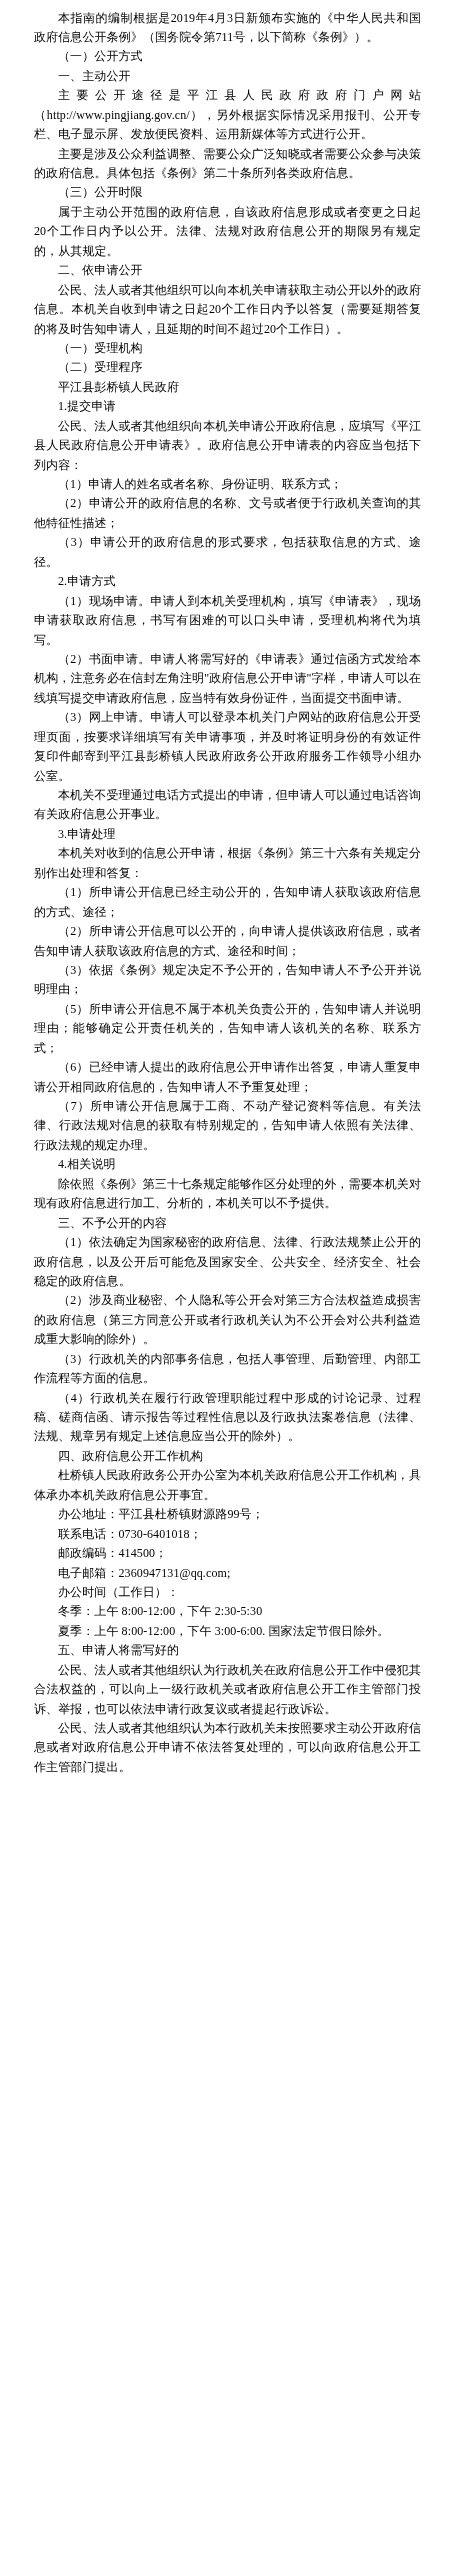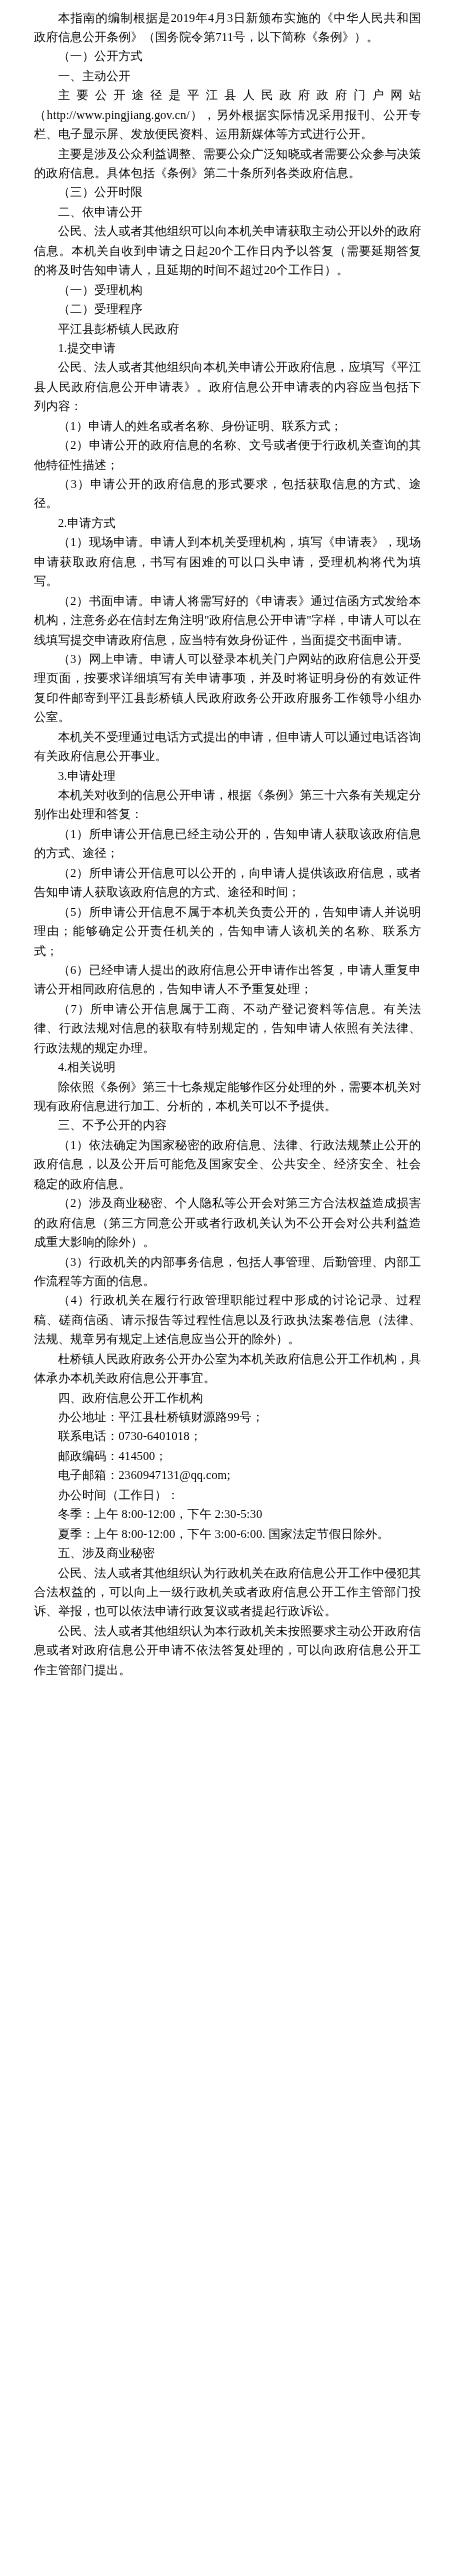--- a/index.html
+++ b/index.html
@@ -36,59 +36,61 @@
 <body>
 
 <div class="page">
   <div class="doc-body">
     <p class="indent">本指南的编制根据是2019年4月3日新颁布实施的《中华人民共和国政府信息公开条例》（国务院令第711号，以下简称《条例》）。</p>
     <p class="indent">（一）公开方式</p>
     <p class="indent">一、主动公开</p>
     <p class="indent">主要公开途径是平江县人民政府政府门户网站（http://www.pingjiang.gov.cn/），另外根据实际情况采用报刊、公开专栏、电子显示屏、发放便民资料、运用新媒体等方式进行公开。</p>
     <p class="indent">主要是涉及公众利益调整、需要公众广泛知晓或者需要公众参与决策的政府信息。具体包括《条例》第二十条所列各类政府信息。</p>
     <p class="indent">（三）公开时限</p>
+    <p class="indent">属于主动公开范围的政府信息，自该政府信息形成或者变更之日起20个工作日内予以公开。法律、法规对政府信息公开的期限另有规定的，从其规定。</p>
     <p class="indent">二、依申请公开</p>
     <p class="indent">公民、法人或者其他组织可以向本机关申请获取主动公开以外的政府信息。本机关自收到申请之日起20个工作日内予以答复（需要延期答复的将及时告知申请人，且延期的时间不超过20个工作日）。</p>
     <p class="indent">（一）受理机构</p>
     <p class="indent">（二）受理程序</p>
     <p class="indent">平江县彭桥镇人民政府</p>
     <p class="indent">1.提交申请</p>
     <p class="indent">公民、法人或者其他组织向本机关申请公开政府信息，应填写《平江县人民政府信息公开申请表》。政府信息公开申请表的内容应当包括下列内容：</p>
     <p class="indent">（1）申请人的姓名或者名称、身份证明、联系方式；</p>
     <p class="indent">（2）申请公开的政府信息的名称、文号或者便于行政机关查询的其他特征性描述；</p>
     <p class="indent">（3）申请公开的政府信息的形式要求，包括获取信息的方式、途径。</p>
     <p class="indent">2.申请方式</p>
     <p class="indent">（1）现场申请。申请人到本机关受理机构，填写《申请表》，现场申请获取政府信息，书写有困难的可以口头申请，受理机构将代为填写。</p>
     <p class="indent">（2）书面申请。申请人将需写好的《申请表》通过信函方式发给本机构，注意务必在信封左角注明"政府信息公开申请"字样，申请人可以在线填写提交申请政府信息，应当特有效身份证件，当面提交书面申请。</p>
     <p class="indent">（3）网上申请。申请人可以登录本机关门户网站的政府信息公开受理页面，按要求详细填写有关申请事项，并及时将证明身份的有效证件复印件邮寄到平江县彭桥镇人民政府政务公开政府服务工作领导小组办公室。</p>
     <p class="indent">本机关不受理通过电话方式提出的申请，但申请人可以通过电话咨询有关政府信息公开事业。</p>
     <p class="indent">3.申请处理</p>
     <p class="indent">本机关对收到的信息公开申请，根据《条例》第三十六条有关规定分别作出处理和答复：</p>
     <p class="indent">（1）所申请公开信息已经主动公开的，告知申请人获取该政府信息的方式、途径；</p>
     <p class="indent">（2）所申请公开信息可以公开的，向申请人提供该政府信息，或者告知申请人获取该政府信息的方式、途径和时间；</p>
+    <p class="indent">（3）依据《条例》规定决定不予公开的，告知申请人不予公开并说明理由；</p>
     <p class="indent">（5）所申请公开信息不属于本机关负责公开的，告知申请人并说明理由；能够确定公开责任机关的，告知申请人该机关的名称、联系方式；</p>
     <p class="indent">（6）已经申请人提出的政府信息公开申请作出答复，申请人重复申请公开相同政府信息的，告知申请人不予重复处理；</p>
     <p class="indent">（7）所申请公开信息属于工商、不动产登记资料等信息。有关法律、行政法规对信息的获取有特别规定的，告知申请人依照有关法律、行政法规的规定办理。</p>
     <p class="indent">4.相关说明</p>
     <p class="indent">除依照《条例》第三十七条规定能够作区分处理的外，需要本机关对现有政府信息进行加工、分析的，本机关可以不予提供。</p>
     <p class="indent">三、不予公开的内容</p>
     <p class="indent">（1）依法确定为国家秘密的政府信息、法律、行政法规禁止公开的政府信息，以及公开后可能危及国家安全、公共安全、经济安全、社会稳定的政府信息。</p>
     <p class="indent">（2）涉及商业秘密、个人隐私等公开会对第三方合法权益造成损害的政府信息（第三方同意公开或者行政机关认为不公开会对公共利益造成重大影响的除外）。</p>
     <p class="indent">（3）行政机关的内部事务信息，包括人事管理、后勤管理、内部工作流程等方面的信息。</p>
     <p class="indent">（4）行政机关在履行行政管理职能过程中形成的讨论记录、过程稿、磋商信函、请示报告等过程性信息以及行政执法案卷信息（法律、法规、规章另有规定上述信息应当公开的除外）。</p>
+    <p class="indent">四、政府信息公开工作机构</p>
     <p class="indent">杜桥镇人民政府政务公开办公室为本机关政府信息公开工作机构，具体承办本机关政府信息公开事宜。</p>
-    <p class="indent">四、政府信息公开工作机构</p>
     <p class="indent">办公地址：平江县杜桥镇财源路99号；</p>
     <p class="indent">联系电话：0730-6401018；</p>
     <p class="indent">邮政编码：414500；</p>
     <p class="indent">电子邮箱：2360947131@qq.com;</p>
     <p class="indent">办公时间（工作日）：</p>
     <p class="indent">冬季：上午 8:00-12:00，下午 2:30-5:30</p>
     <p class="indent">夏季：上午 8:00-12:00，下午 3:00-6:00. 国家法定节假日除外。</p>
-    <p class="indent">五、涉及商业秘密</p>
+    <p class="indent">五、申请人将需写好的</p>
     <p class="indent">公民、法人或者其他组织认为行政机关在政府信息公开工作中侵犯其合法权益的，可以向上一级行政机关或者政府信息公开工作主管部门投诉、举报，也可以依法申请行政复议或者提起行政诉讼。</p>
     <p class="indent">公民、法人或者其他组织认为本行政机关未按照要求主动公开政府信息或者对政府信息公开申请不依法答复处理的，可以向政府信息公开工作主管部门提出。</p>
     <p class="indent"></p>
     <p class="indent"></p>
     <p class="indent"></p>
     <p class="indent"></p>
     <p class="indent"></p>
   </div>
 </div>
 

